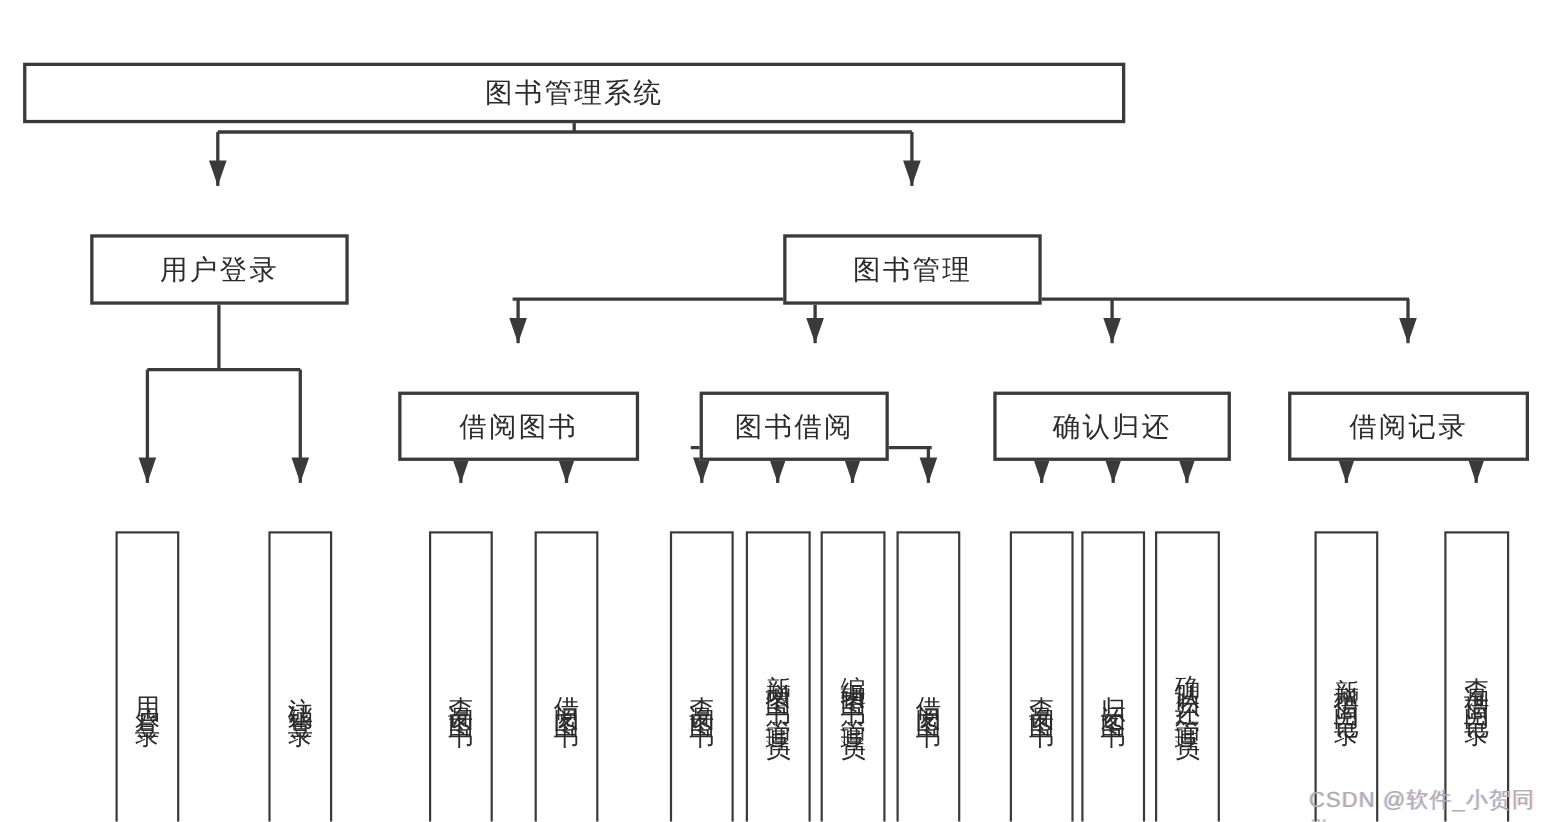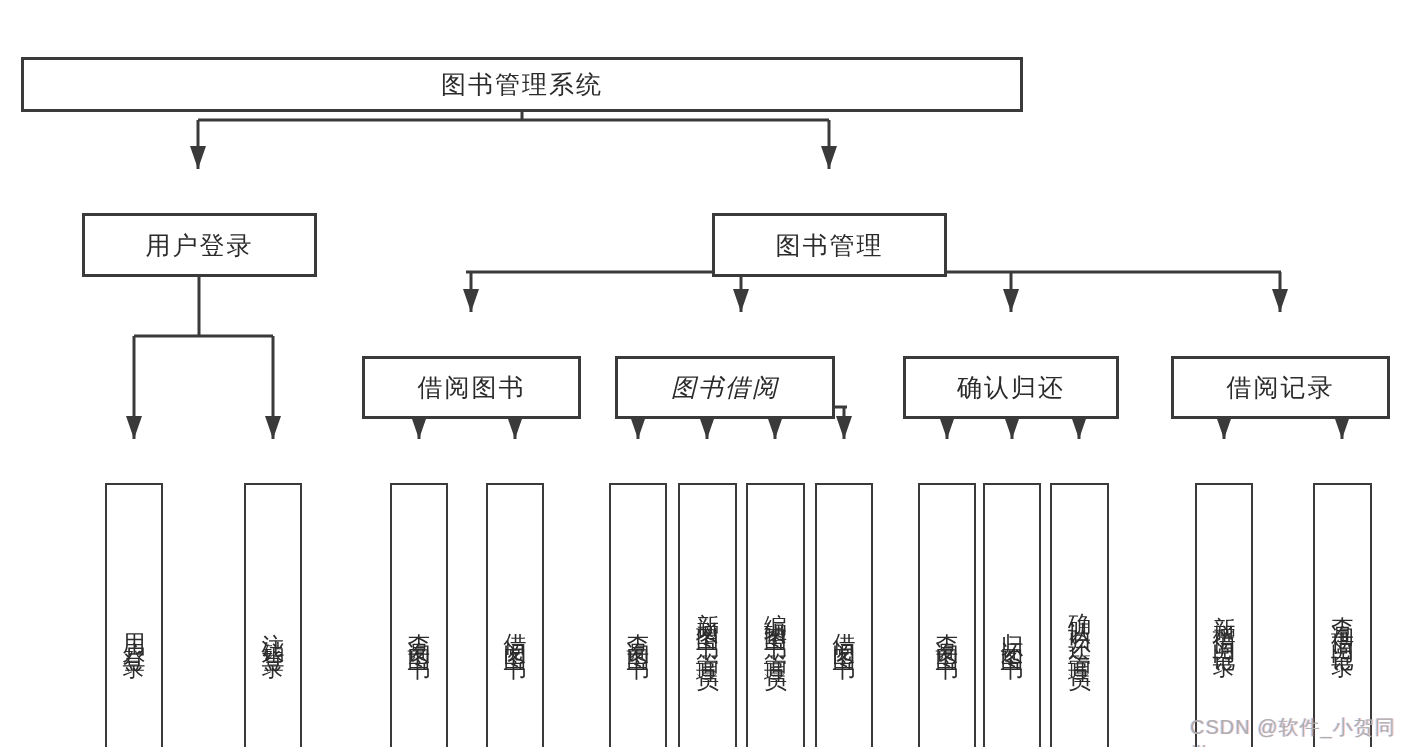--- a/index.html
+++ b/index.html
@@ -15,21 +15,21 @@
   }
   .v{
     writing-mode:vertical-rl;text-orientation:mixed;
     border-width:2.5px;font-size:23px;letter-spacing:8px;line-height:1;
   }
   
   #n-root   {left:21px;  top:13px;  width:1002px;height:55px;}
   #n-login  {left:82px;  top:169px; width:235px; height:64px;}
   #n-mgmt   {left:712px; top:169px; width:235px; height:64px;}
   #n-rec    {left:362px; top:312px; width:219px; height:63px;}
-  #n-borrow {left:615px; top:312px; width:220px; height:63px;font-style:italic;}
+  #n-borrow {left:636px; top:312px; width:172px; height:63px;}
   #n-cur    {left:903px; top:312px; width:216px; height:63px;}
   #n-hist   {left:1171px;top:312px; width:219px; height:63px;}
   
   #l1 {left:105px; top:439px;width:58px;height:296px;}
   #l2 {left:244px; top:439px;width:58px;height:296px;}
   #l3 {left:390px; top:439px;width:58px;height:296px;}
   #l4 {left:486px; top:439px;width:58px;height:296px;}
   #l5 {left:609px; top:439px;width:58px;height:296px;}
   #l6 {left:678px; top:439px;width:59px;height:296px;}
   #l7 {left:746px; top:439px;width:59px;height:296px;}

